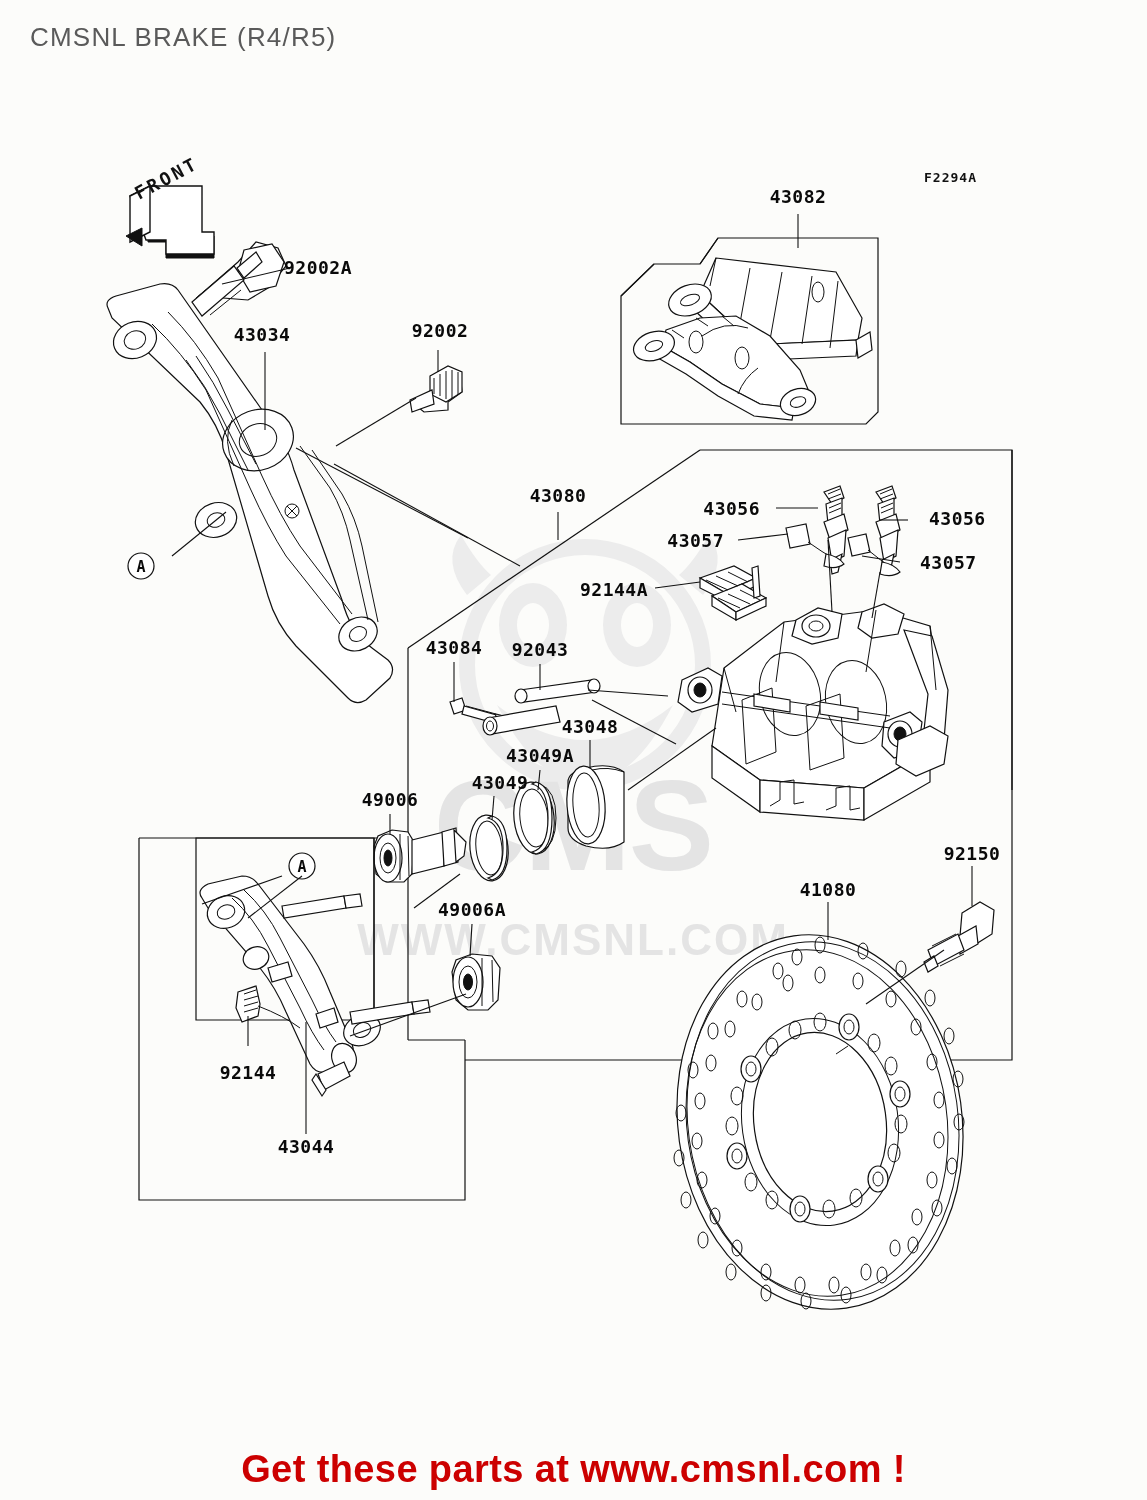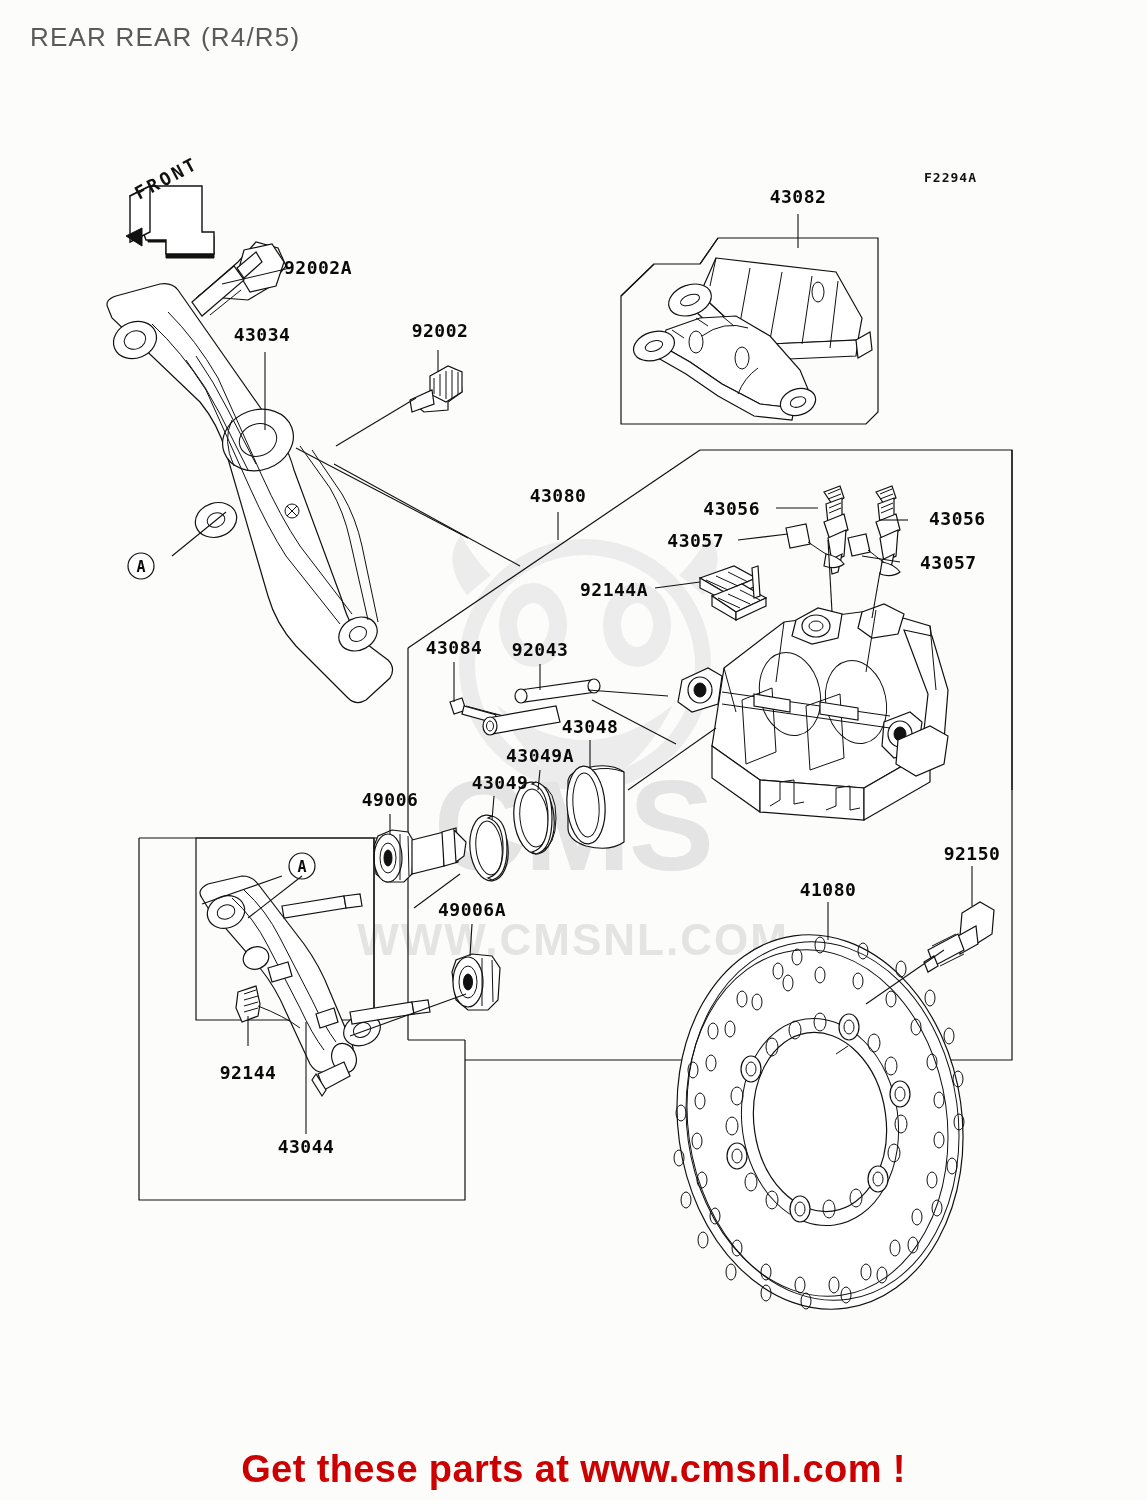--- a/index.html
+++ b/index.html
@@ -503,15 +503,15 @@
     <text class="lbl" x="472" y="916" text-anchor="middle">49006A</text>
     <text class="lbl" x="248" y="1079" text-anchor="middle">92144</text>
     <text class="lbl" x="306" y="1153" text-anchor="middle">43044</text>
     <text class="lbl" x="828" y="896" text-anchor="middle">41080</text>
     <text class="lbl" x="972" y="860" text-anchor="middle">92150</text>
   </g>
 
 </svg>
 </div>
 
-<div id="page-title">REAR REAR (R4/R5)</div>
+<div id="page-title">CMSNL BRAKE (R4/R5)</div>
 <div id="ref-code">F2294A</div>
 <div id="footer">Get these parts at www.cmsnl.com !</div>
 
 </body></html>

